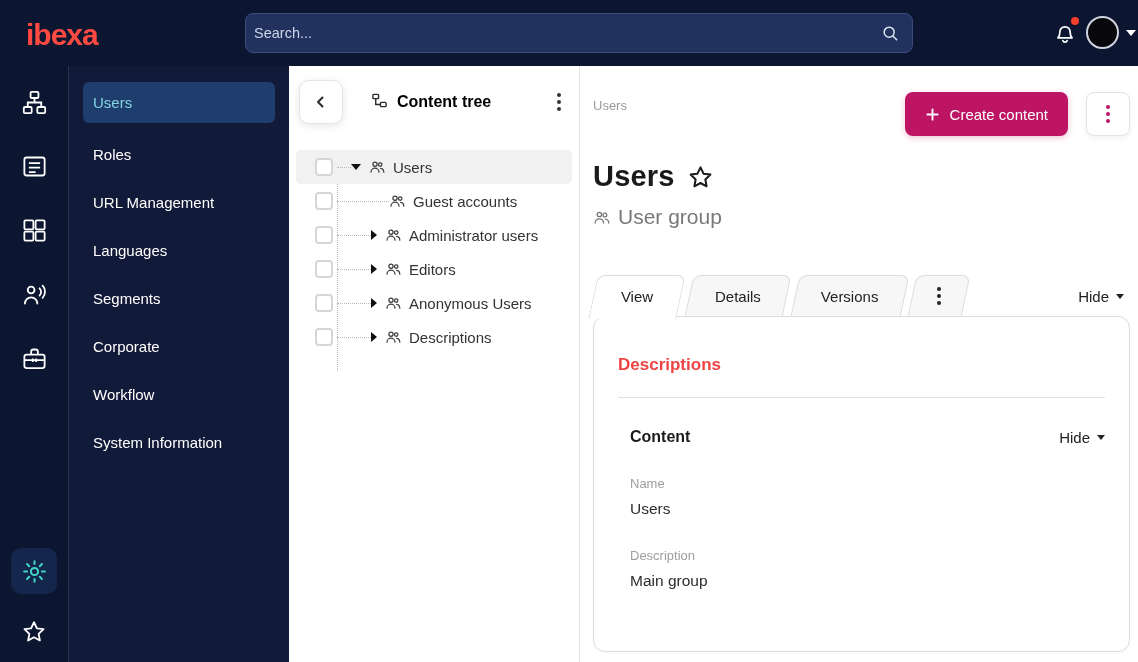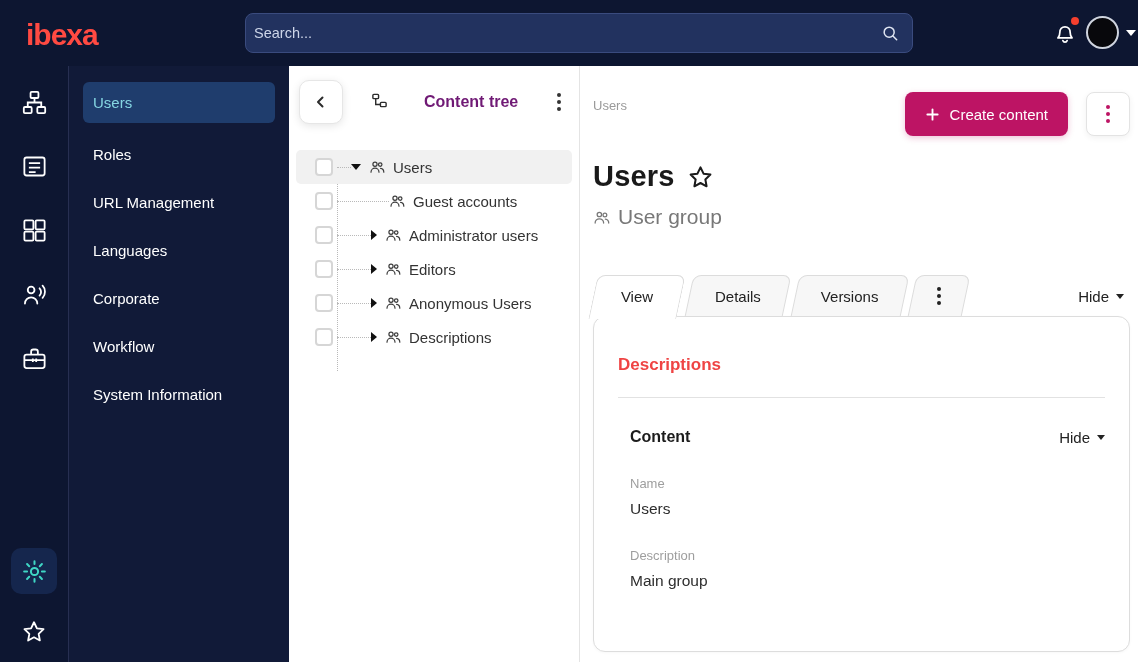--- a/index.html
+++ b/index.html
@@ -30,21 +30,21 @@
   
   .sidebar { width:220px; background:#111a38; padding-top:16px; }
   .side-item { height:48px; display:flex; align-items:center; padding-left:24px; color:#fff; font-size:15px; cursor:pointer; }
   .side-item.active { height:41px; margin:0 14px 7px 14px; padding-left:10px; border-radius:6px; background:#1f3d6d; color:#85d6e2; }
 
   
   .tree-panel { width:291px; background:#fff; border-right:1px solid #e4e4e4; }
   .tree-header { display:flex; align-items:center; padding:14px 8px 8px 10px; }
   .back-btn { width:44px; height:44px; background:#fff; border:1px solid #e6e6e6; border-radius:10px; box-shadow:0 2px 8px rgba(0,0,0,.10); display:grid; place-items:center; cursor:pointer; }
   .tree-title-group { display:flex; align-items:center; gap:9px; margin-left:28px; }
-  .tree-title { font-size:16px; font-weight:700; color:#701a75;margin-left:27px; }
+  .tree-title { font-size:16px; font-weight:700; color:#000000; }
   .kebab { display:inline-flex; flex-direction:column; gap:3px; cursor:pointer; }
   .kebab i { width:4px; height:4px; border-radius:50%; background:currentColor; display:block; }
   .tree-header .kebab { margin-left:auto; margin-right:10px; color:#333; }
 
   .tree-rows { position:relative; margin:18px 7px 0 7px; }
   .vline { position:absolute; left:41px; top:34px; height:187px; border-left:1.5px dotted #b9b9b9; }
   .trow { position:relative; height:34px; display:flex; align-items:center; padding-left:19px; font-size:15px; color:#333; border-radius:5px; cursor:pointer; }
   .trow.selected { background:#f1f1f1; }
   .cb { width:18px; height:18px; flex:none; background:#fff; border:2px solid #d6d6d6; border-radius:4px; margin-right:4px; cursor:pointer; }
   .stub { flex:none; height:0; border-top:1.5px dotted #b9b9b9; align-self:center; }
@@ -173,20 +173,23 @@
         <span>Users</span>
       </div>
     <div class="side-item">
         <span>Roles</span>
       </div>
     <div class="side-item">
         <span>URL Management</span>
       </div>
     <div class="side-item">
         <span>Languages</span>
+      </div>
+    <div class="side-item">
+        <span>Segments</span>
       </div>
     <div class="side-item">
         <span>Corporate</span>
       </div>
     <div class="side-item">
         <span>Workflow</span>
       </div>
     <div class="side-item">
         <span>System Information</span>
       </div>

